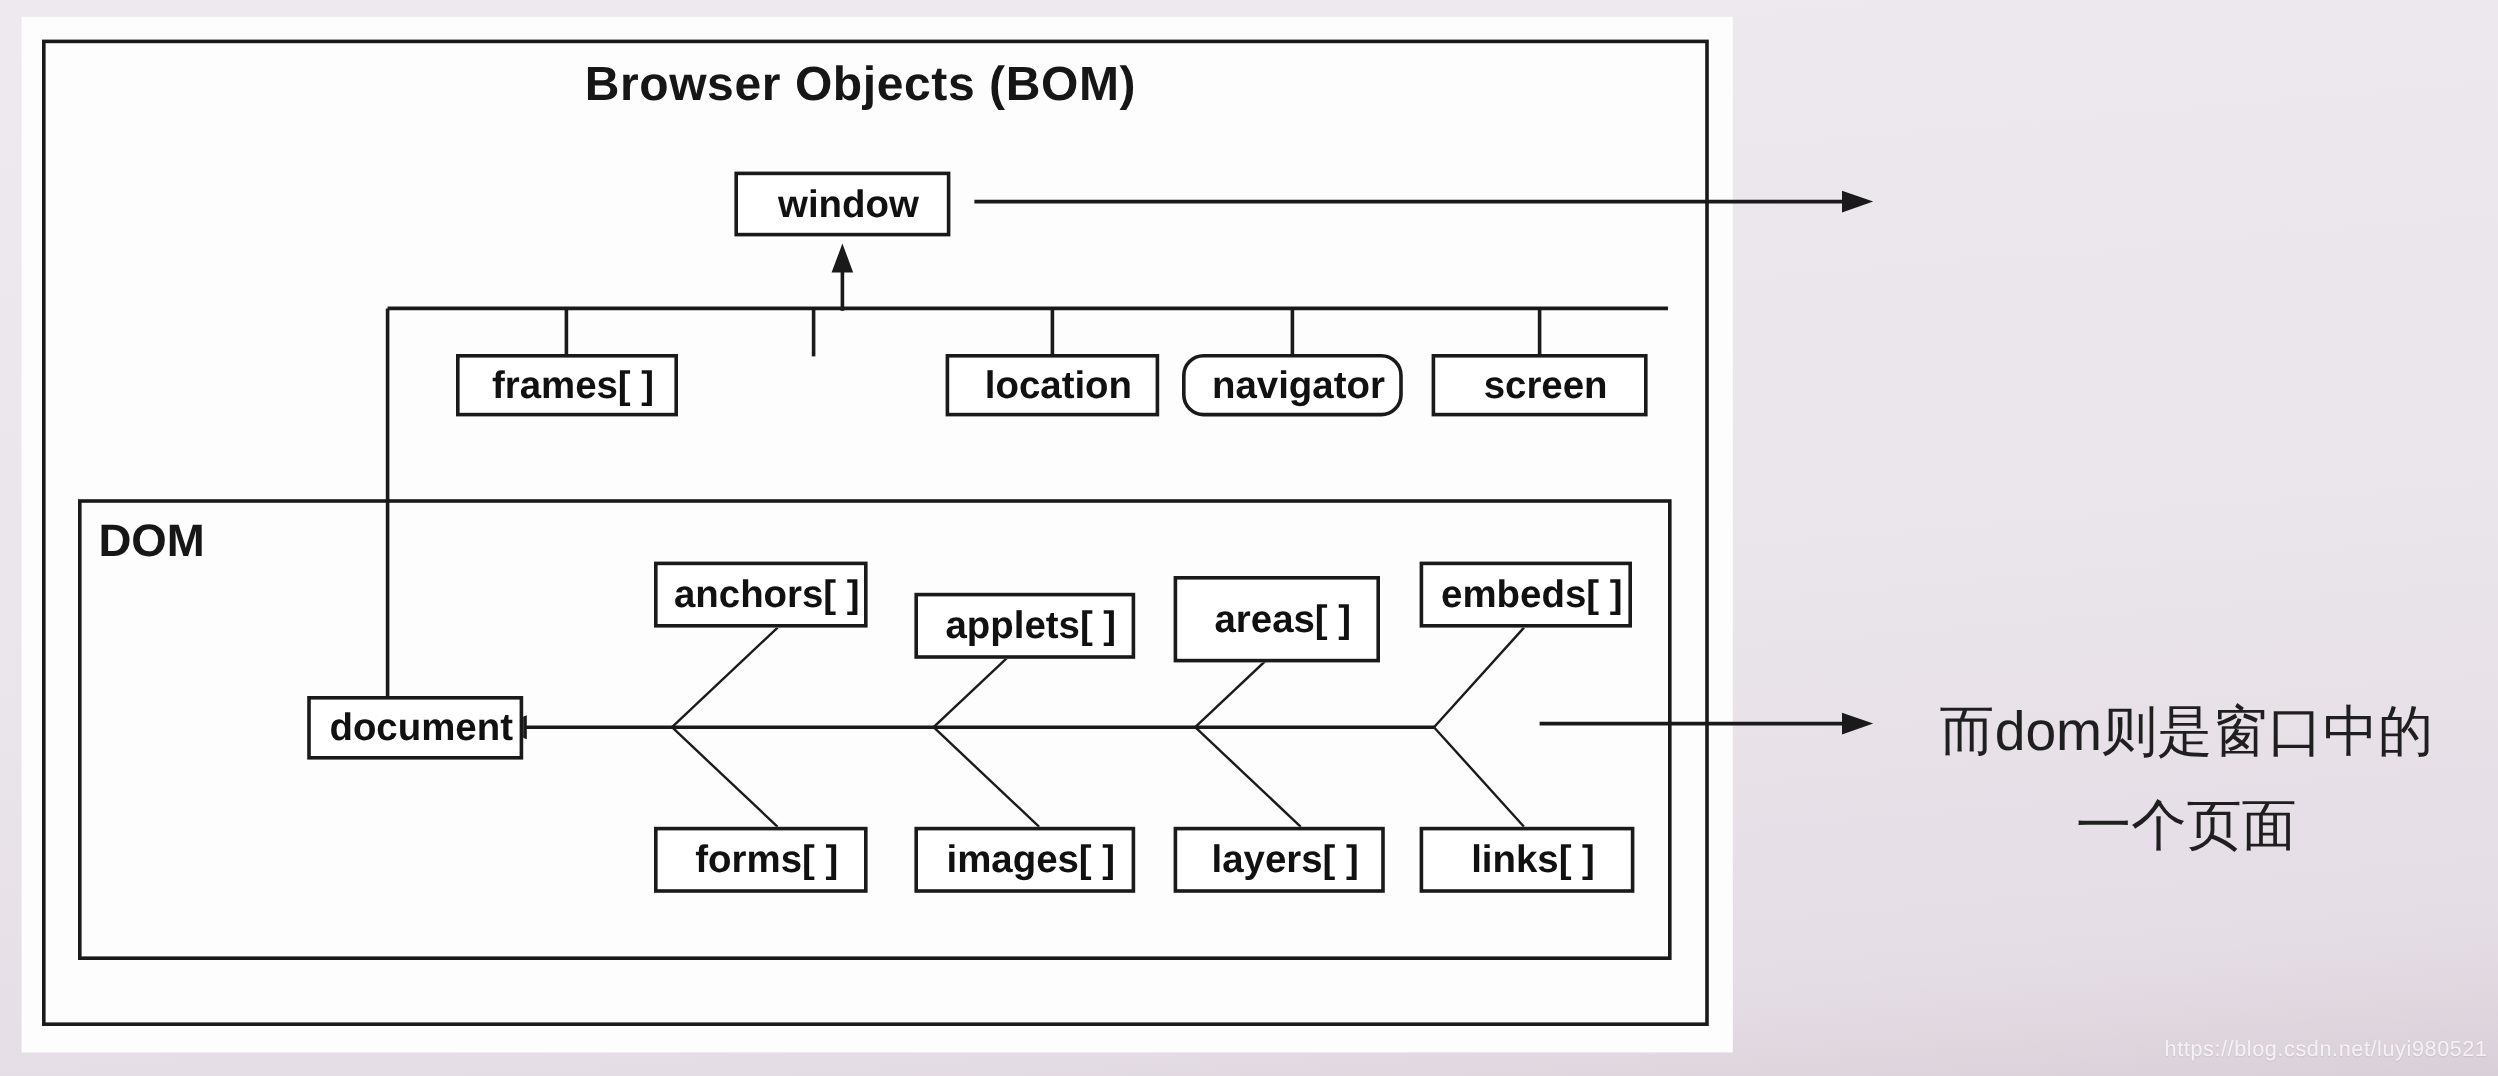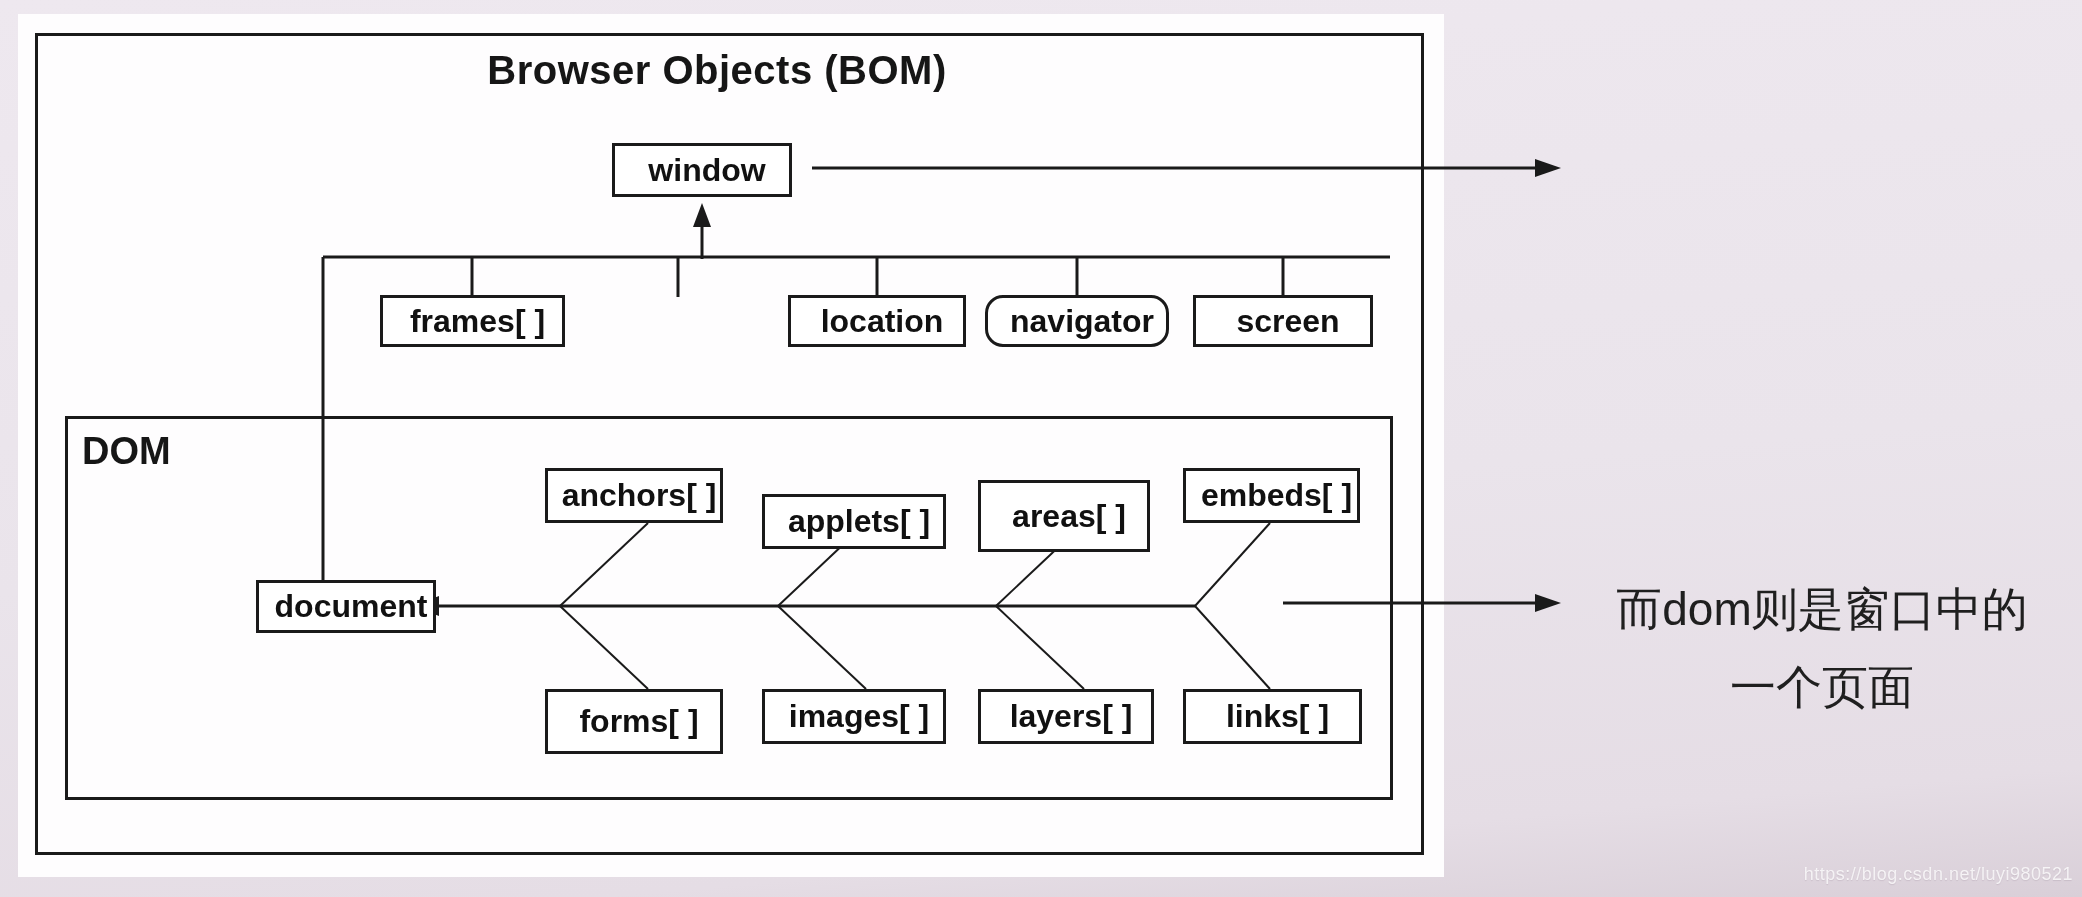--- a/index.html
+++ b/index.html
@@ -99,21 +99,21 @@
 
   <div class="dom-label">DOM</div>
 
   <div class="node" style="left:230px;top:580px;width:180px;height:53px;margin-left:26px;">document</div>
 
   <div class="node" style="left:545px;top:468px;width:178px;height:55px;">anchors[ ]</div>
   <div class="node" style="left:762px;top:468px;width:184px;height:55px;margin-top:26px;">applets[ ]</div>
   <div class="node" style="left:978px;top:480px;width:172px;height:72px;">areas[ ]</div>
   <div class="node" style="left:1183px;top:468px;width:177px;height:55px;">embeds[ ]</div>
 
-  <div class="node" style="left:545px;top:689px;width:178px;height:65px;">forms[ ]</div>
+  <div class="node" style="left:545px;top:689px;width:178px;height:55px;">forms[ ]</div>
   <div class="node" style="left:762px;top:689px;width:184px;height:55px;">images[ ]</div>
   <div class="node" style="left:978px;top:689px;width:176px;height:55px;">layers[ ]</div>
   <div class="node" style="left:1183px;top:689px;width:179px;height:55px;">links[ ]</div>
 
 
   <div class="annotation" style="left:1562px;top:570px;width:520px;">
     <div>而dom则是窗口中的</div>
     <div>一个页面</div>
   </div>
 

